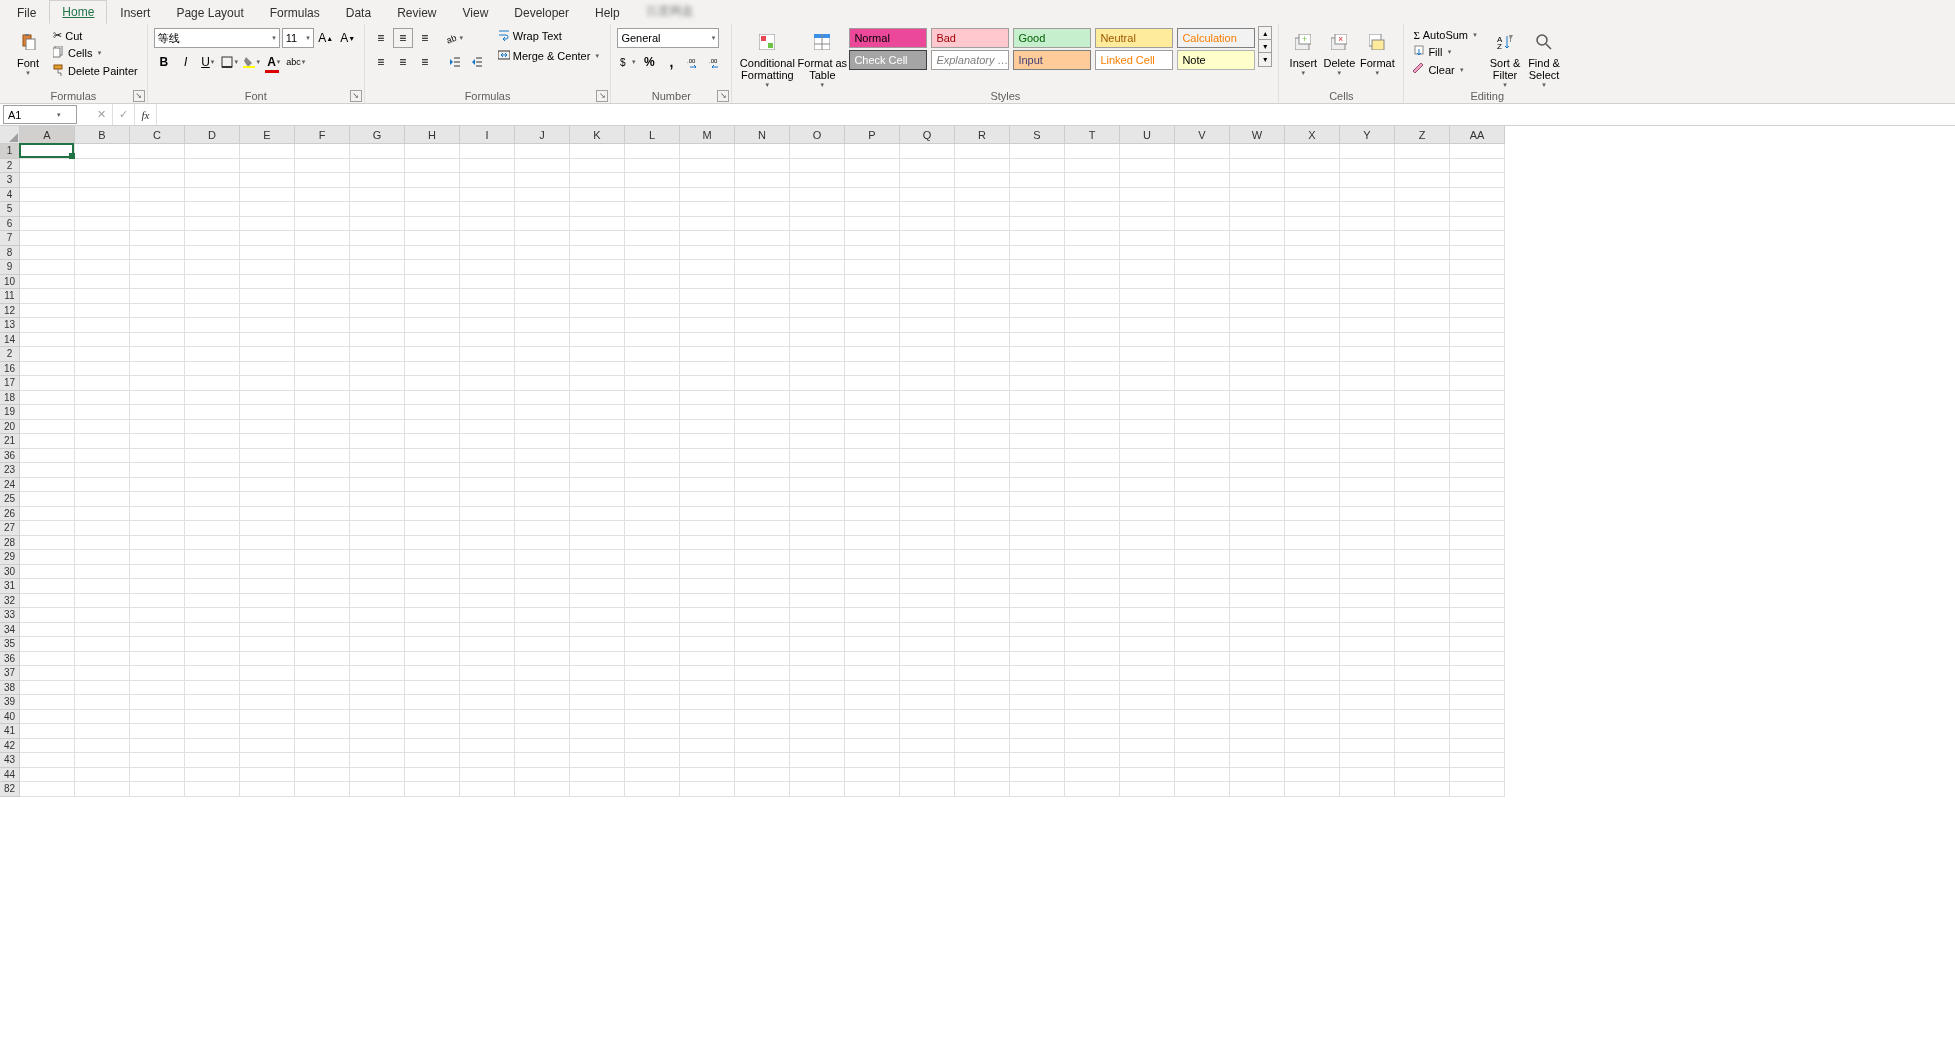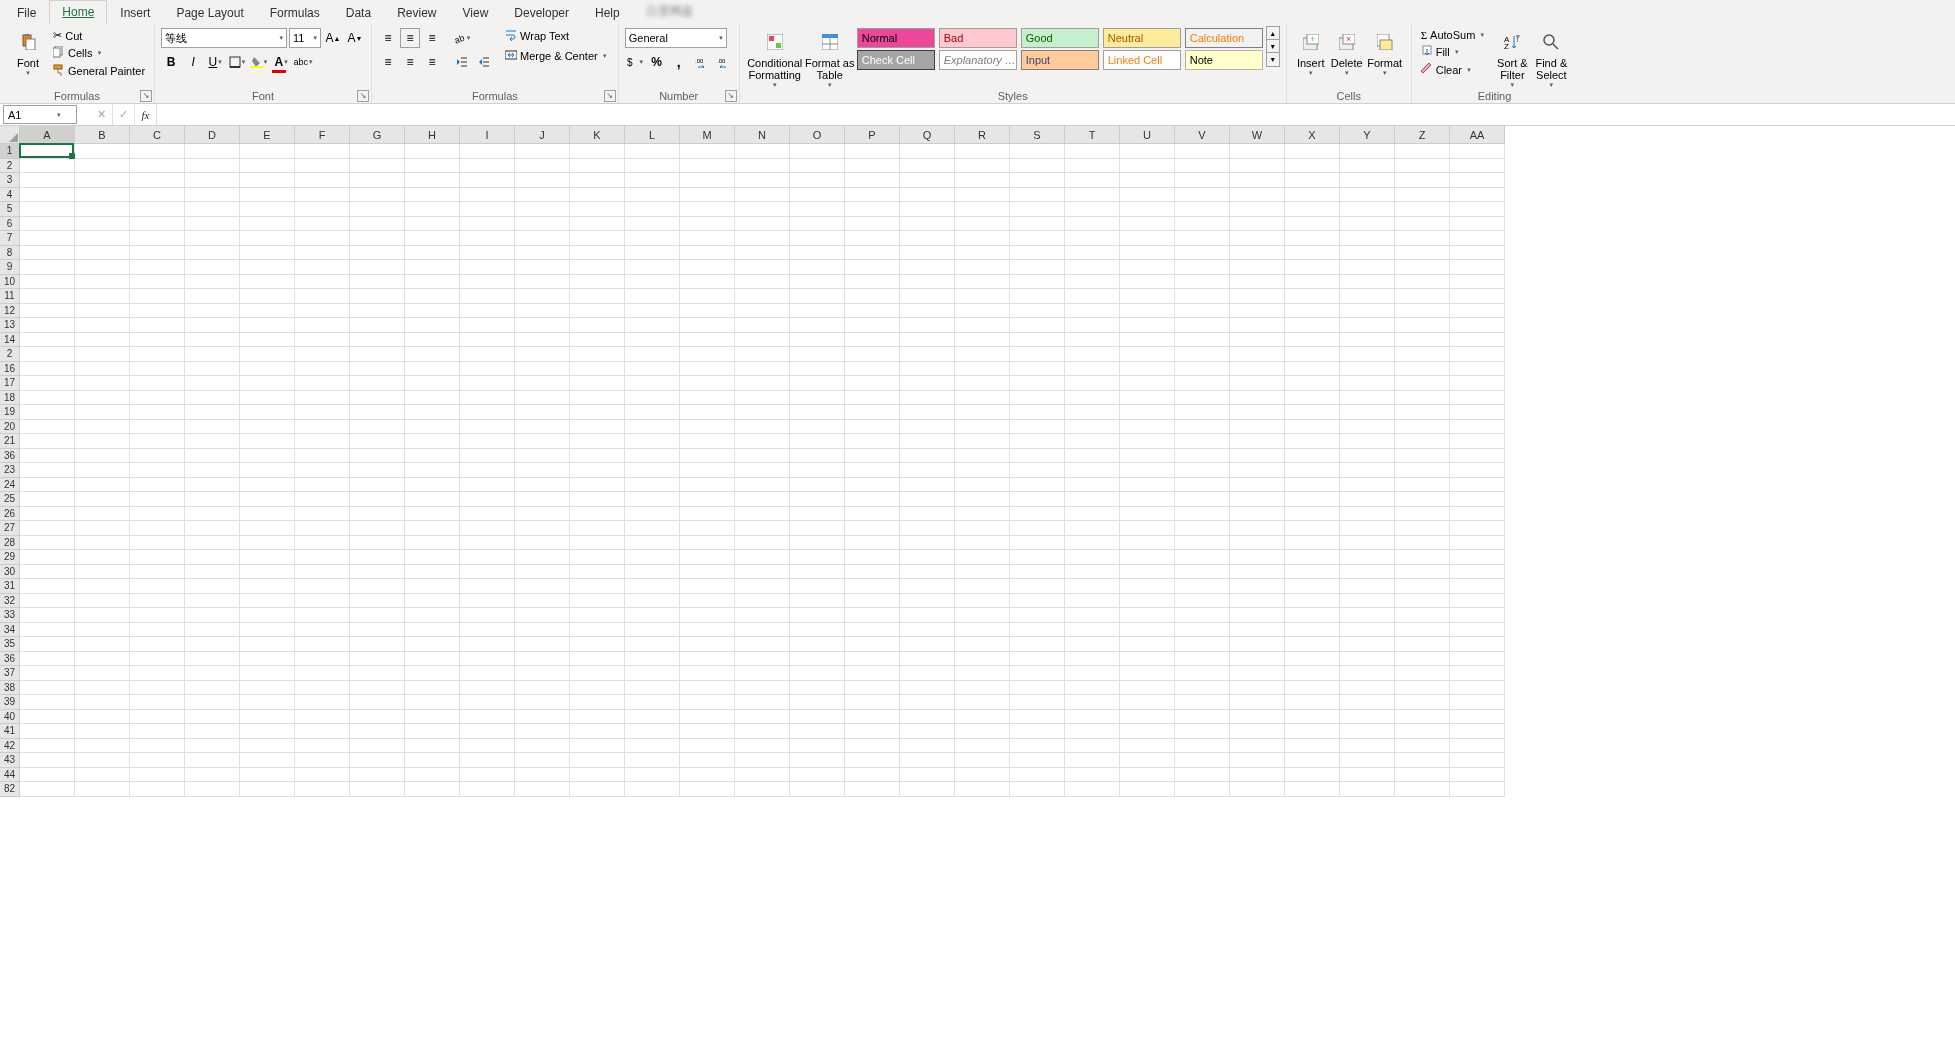--- a/index.html
+++ b/index.html
@@ -110,21 +110,21 @@
                 <rect x="0" y="2" width="7" height="9" fill="#fff" stroke="#777"></rect>
               </svg></span>
           <span>Cells</span>
           <span class="dd">▾</span>
         </div>
         <div class="line-btn">
           <span><svg class="ico12" viewBox="0 0 12 12">
                 <rect x="1" y="1" width="8" height="4" fill="#e0a030" stroke="#905010"></rect>
                 <path d="M5 5 V9 H8 V12" fill="none" stroke="#777"></path>
               </svg></span>
-          <span>General Painter</span>
+          <span>Delete Painter</span>
         </div>
       </div>
     </div>
     <div class="group-label">Formulas</div>
     <div class="group-launcher">↘</div>
   </div>
 
   <div class="group">
     <div class="group-body">
       <div class="stack" style="gap:4px;">

